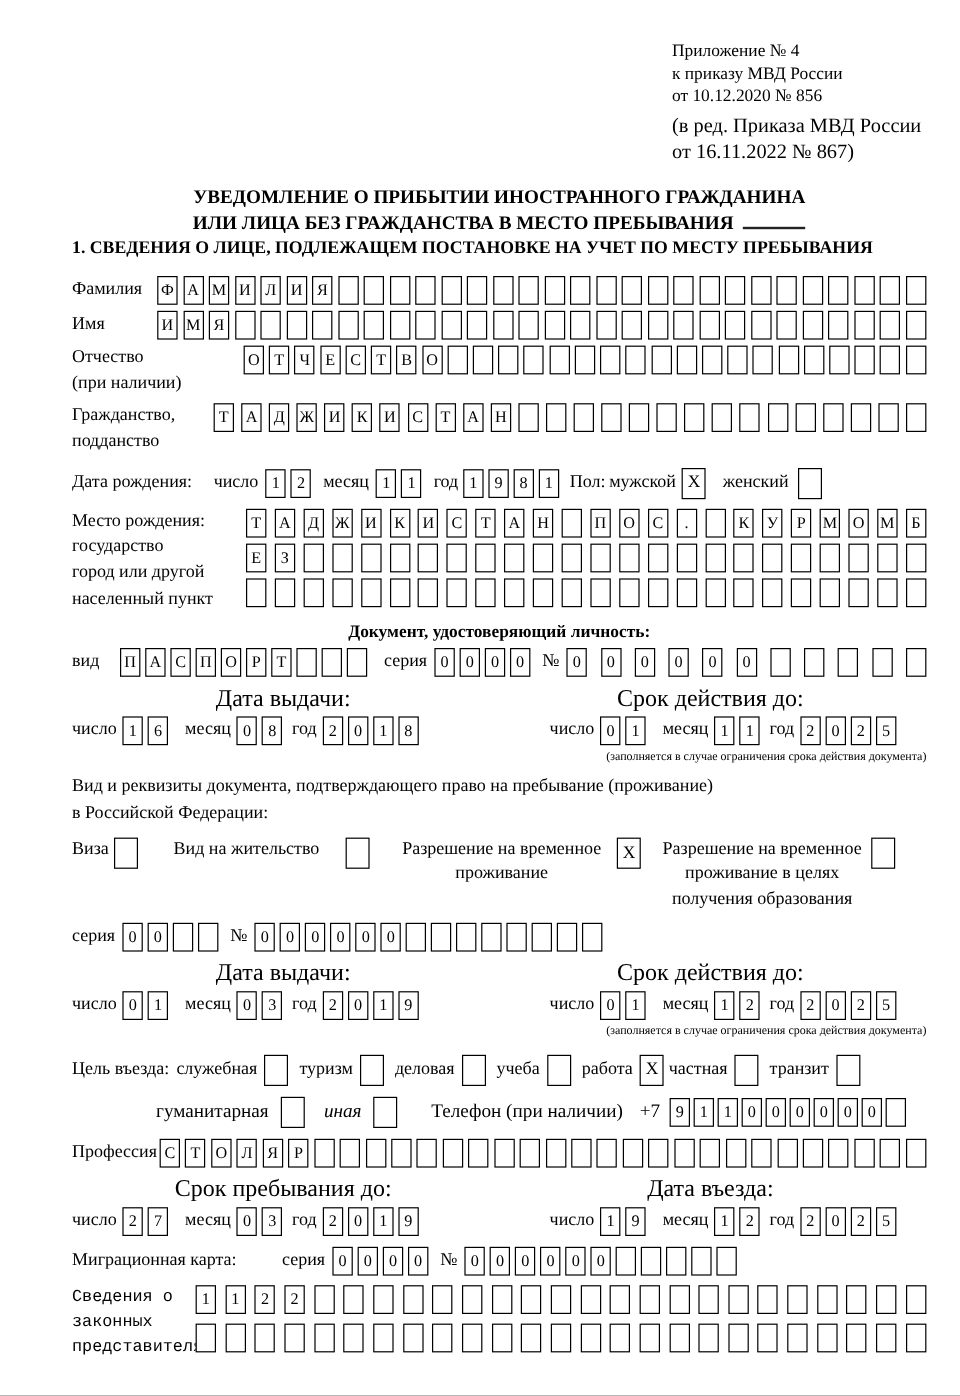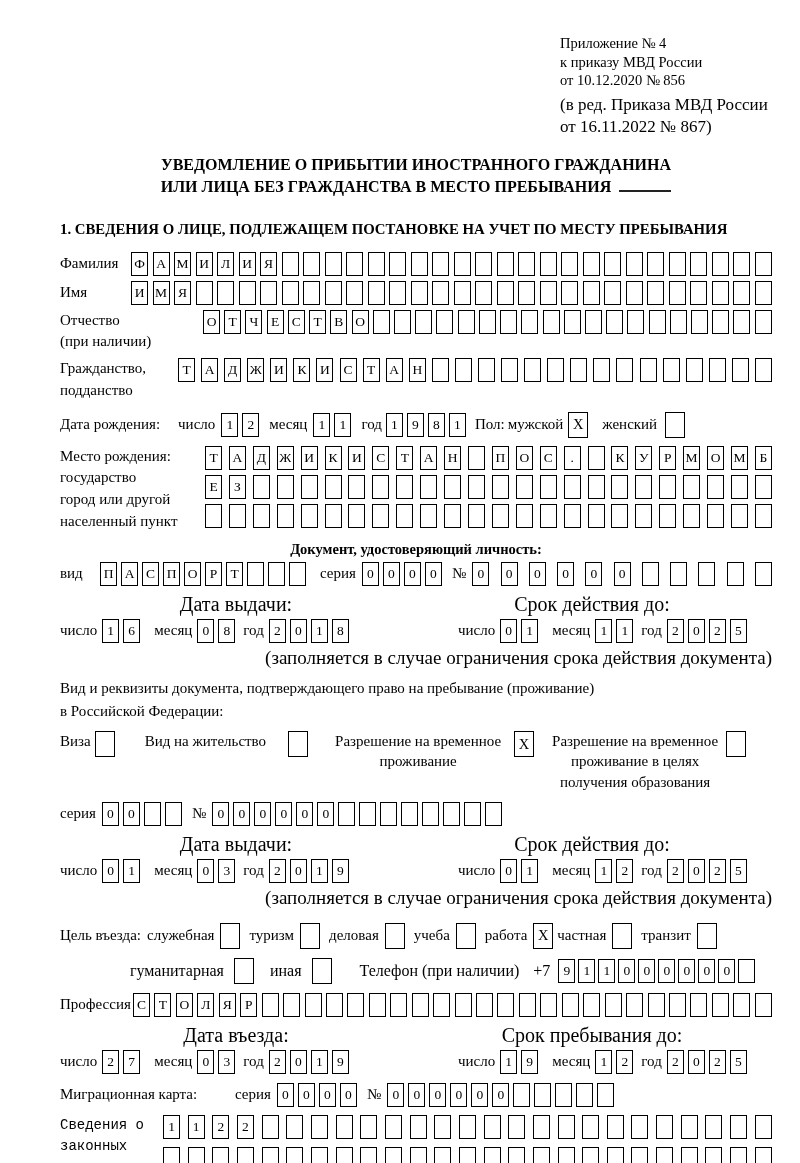--- a/index.html
+++ b/index.html
@@ -9,21 +9,21 @@
     font-family:"Liberation Serif","DejaVu Serif",serif;
     padding:34px 28px 0 60px; position:relative; overflow:hidden;
   }
   
   .hdr { margin-left:auto; width:212px; font-size:14.5px; line-height:1.28; }
   .hdr .small { font-size:17px; margin-top:4px; line-height:1.3; }
   .form-label { text-align:right; font-weight:bold; font-size:15.5px; margin:18px 8px 0 0; letter-spacing:.4px; }
   
   .title { text-align:center; font-weight:bold; font-size:16px; line-height:1.4; margin-top:16px; }
   .blank { display:inline-block; width:52px; border-bottom:2.2px solid #222; height:4px; margin-left:8px; }
-  .sec { font-weight:bold; font-size:14.8px; margin-top:22px; }
+  .sec { font-weight:bold; font-size:14.8px; }
   
   .frow { display:flex; align-items:center; margin-top:5px; }
   .frow.top { align-items:flex-start; }
   .flabel { font-size:15px; flex:0 0 auto; line-height:1.45; }
   .cells { display:flex; }
   .cells.stretch { flex:1 1 auto; justify-content:space-between; }
   .cells.gap { gap:4px; }
   .cell {
     width:17px; height:24px; border:1.6px solid #000; flex:0 0 auto;
     display:inline-flex; align-items:center; justify-content:center;
@@ -37,21 +37,21 @@
   .w145 { width:145px; } .w40 { width:40px; } .w73 { width:73px; } .w85 { width:85px; }
   .mini-label { font-size:15px; margin:0 6px 0 10px; }
   .center-head { font-weight:bold; font-size:14.5px; text-align:center; margin-top:8px; }
   
   .dates-grid { display:grid; grid-template-columns:352px 1fr; margin-top:7px; }
   .dates-head { font-size:20px; text-align:center; }
   .dgroup { display:flex; align-items:center; margin-top:3px; }
   .dgroup .dl { font-size:15px; margin-right:5px; }
   .dgroup .dl.mid { margin-left:14px; }
   .dgroup .cells { gap:4px; }
-  .note { font-size:19px; text-align:right; margin-top:4px; }
+  .note { font-size:10px; text-align:right; margin-top:4px; }
   .para { font-size:15px; margin-top:8px; line-height:1.55; }
   
   .optrow { display:flex; align-items:flex-start; margin-top:8px; }
   .opt { display:flex; align-items:flex-start; }
   .opt .olabel { font-size:15px; line-height:1.35; }
   .opt .olabel.c { text-align:center; }
   
   .purpose { display:flex; align-items:center; margin-top:14px; flex-wrap:nowrap; }
   .purpose .plabel { font-size:15px; margin-right:6px; white-space:nowrap; }
   .purpose .cbox { margin-right:9px; }
@@ -535,21 +535,21 @@
     <span class="cbox" style="margin-right:4px;">X</span>
     <span class="plabel">частная</span>
     <span class="cbox"></span>
     <span class="plabel">транзит</span>
     <span class="cbox"></span>
   </div>
 
   <div class="purpose2">
     <span class="plabel" style="margin-right:10px;">гуманитарная</span>
     <span class="cbox"></span>
-    <span class="plabel" style="margin:0 10px 0 16px;">иная</span>
+    <span class="plabel" style="margin:0 10px 0 16px;font-style:italic;">иная</span>
     <span class="cbox"></span>
     <span class="plabel" style="margin:0 14px 0 28px;">Телефон (при наличии)</span>
     <span class="plabel" style="margin-right:8px;">+7</span>
     <div class="phone-cells">
         <span class="cell">9</span>
         <span class="cell">1</span>
         <span class="cell">1</span>
         <span class="cell">0</span>
         <span class="cell">0</span>
         <span class="cell">0</span>
@@ -590,22 +590,22 @@
         <span class="cell"></span>
         <span class="cell"></span>
         <span class="cell"></span>
         <span class="cell"></span>
         <span class="cell"></span>
         <span class="cell"></span>
       </div>
   </div>
 
   <div class="dates-grid">
+    <div class="dates-head">Срок пребывания до:</div>
     <div class="dates-head">Дата въезда:</div>
-    <div class="dates-head">Срок пребывания до:</div>
     <div class="dgroup">
       <span class="dl">число</span>
       <div class="cells">
           <span class="cell">2</span>
           <span class="cell">7</span>
         </div>
       <span class="dl mid">месяц</span>
       <div class="cells">
           <span class="cell">0</span>
           <span class="cell">3</span>

